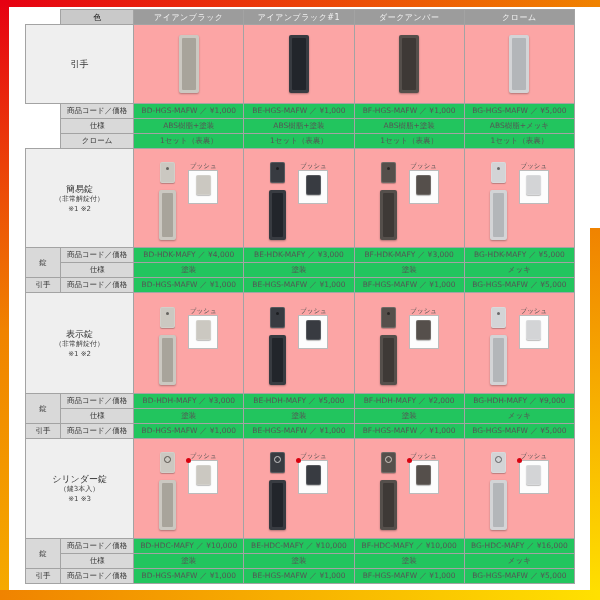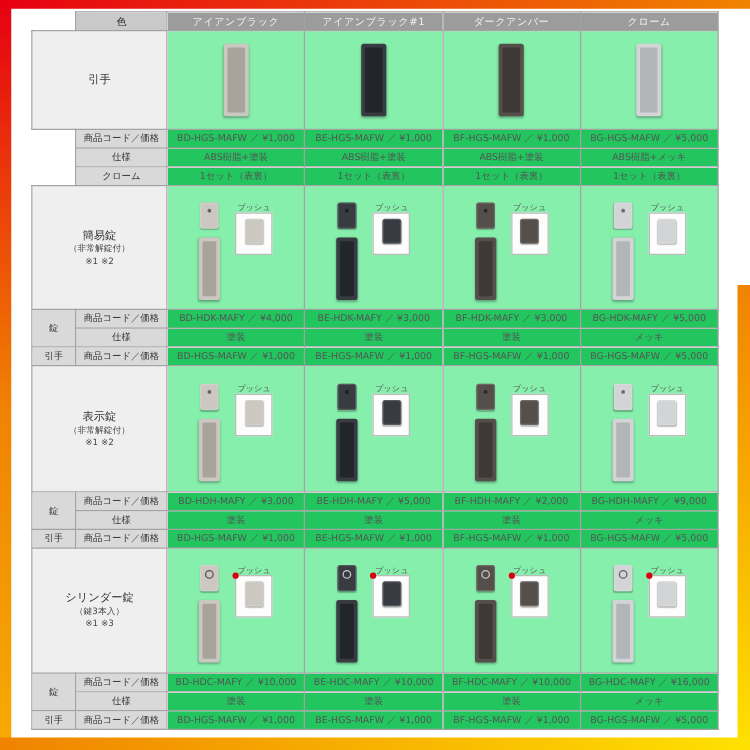--- a/index.html
+++ b/index.html
@@ -33,21 +33,21 @@
 
   td.hcolor { background:#c9c9c9; color:#222; font-size:8px; }
   td.hname  { background:#9c9c9c; color:#f2f2f2; font-size:8px; letter-spacing:0.5px; }
   td.secname { background:#efefef; color:#333; }
   td.secname .nm { font-size:9px; line-height:12px; }
   td.secname .sb { font-size:7px; line-height:9px; color:#444; }
   td.secname .nt { font-size:7px; line-height:9px; color:#444; margin-top:1px; }
   td.lbl    { background:#d9d9d9; color:#333; font-size:7.5px; }
   td.sublbl { background:#d9d9d9; color:#333; font-size:7.5px; }
   td.data   { background:#22c55e; color:#555; font-size:7.5px; }
-  td.img    { background:#86efac; }
+  td.img    { background:#fca5a5; }
 
   
   .only-handle { display:flex; justify-content:center; align-items:center; height:100%; }
   .handle { position:relative; border-radius:2px; box-shadow:0 1px 2px rgba(0,0,0,.3); }
   .handle.lg { width:20px; height:58px; }
   .handle.sm { width:17px; height:50px; }
   .hface { position:absolute; top:3px; bottom:3px; left:3px; right:3px; border-radius:1px; }
   .prod { display:flex; justify-content:center; align-items:flex-start; gap:12px; padding-top:5px; }
   .pleft { display:flex; flex-direction:column; align-items:center; gap:7px; }
   .plate { position:relative; width:15px; height:21px; border-radius:2px;

